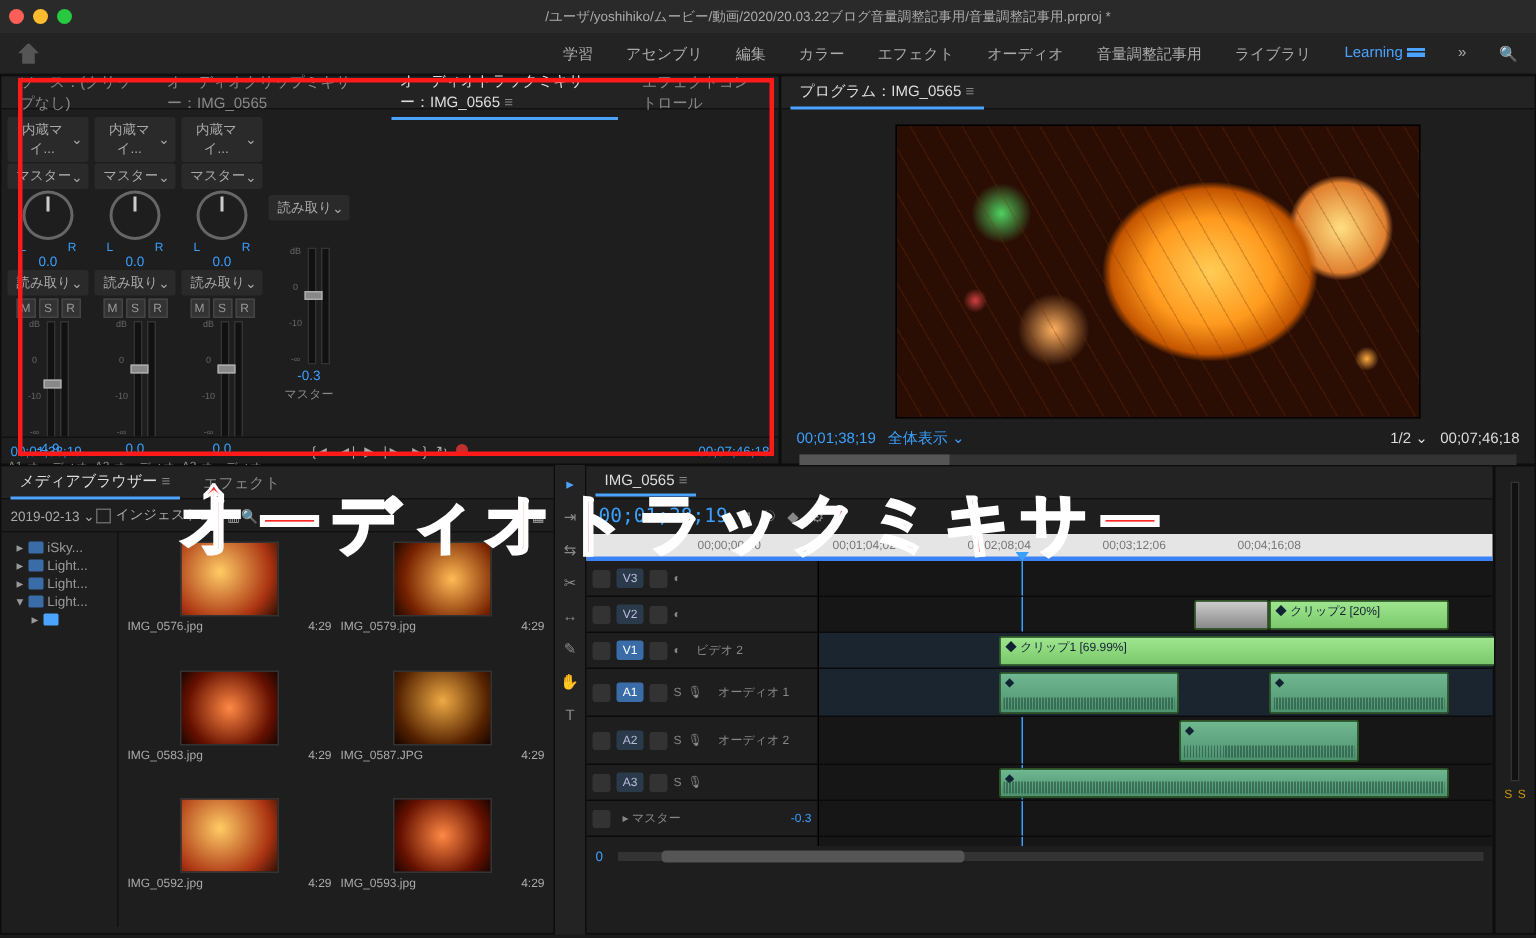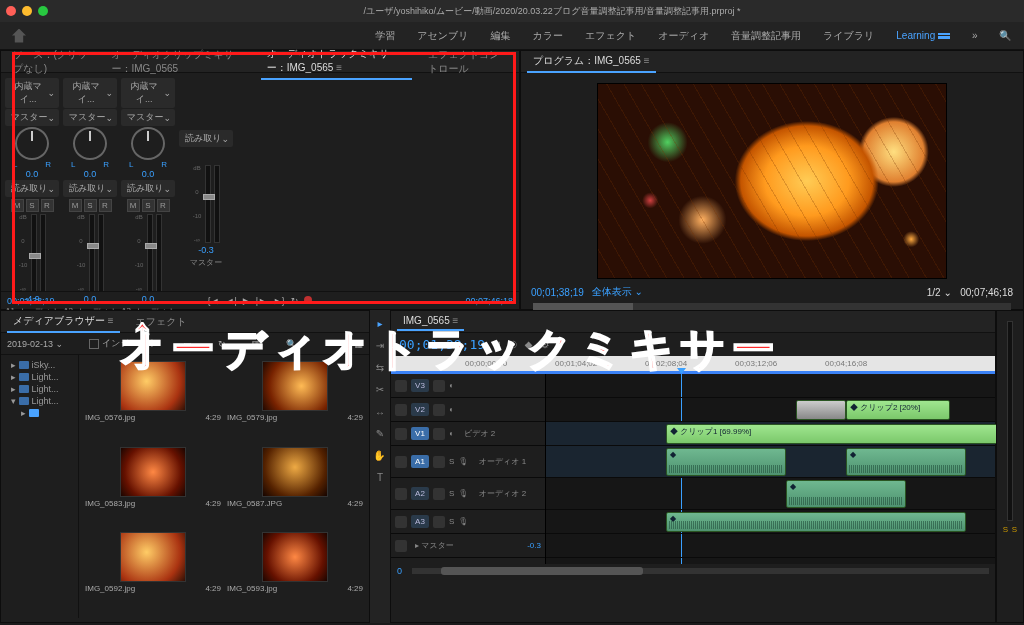--- a/index.html
+++ b/index.html
@@ -55,21 +55,21 @@
   .prog-img:after{content:"";position:absolute;inset:0;background:
      radial-gradient(circle 8px at 15% 60%,#d04040,transparent),
      radial-gradient(circle 8px at 90% 80%,#ffaa40,transparent),
      repeating-linear-gradient(60deg,transparent 0 14px,rgba(120,50,0,.25) 14px 15px);}
   .prog-bar{display:flex;align-items:center;gap:8px;padding:2px 10px;color:#3aa0ff;font-size:10px;}
   .prog-bar .r{margin-left:auto;color:#ddd;}
   .prog-seek{height:10px;margin:2px 12px;background:#333;position:relative;}
   .prog-seek .fill{position:absolute;left:0;top:0;bottom:0;width:21%;background:#555;}
   .prog-ctrl{display:flex;justify-content:center;gap:12px;padding:6px 0;color:#aaa;}
   
-  .mb-top{display:flex;align-items:center;gap:26px;padding:4px 6px;font-size:9px;color:#aaa;border-bottom:1px solid #111;}
+  .mb-top{display:flex;align-items:center;gap:1px;padding:4px 6px;font-size:9px;color:#aaa;border-bottom:1px solid #111;}
   .mb-body{display:flex;height:calc(100% - 48px);}
   .tree{width:78px;border-right:1px solid #111;padding:4px;font-size:9px;color:#999;}
   .tree-item{padding:1px 0 1px 6px;display:flex;align-items:center;gap:3px;}
   .fld{width:10px;height:8px;background:#3a6da8;border-radius:1px;}
   .fld.o{background:#4aa3ff;}
   .grid{flex:1;overflow:hidden;padding:6px;display:grid;grid-template-columns:repeat(2,1fr);gap:6px;}
   .thumb-c{font-size:8px;color:#aaa;}
   .thumb-i{width:66px;height:50px;margin:0 auto 2px;border:1px solid #333;}
   .t1{background:radial-gradient(circle at 40% 40%,#ffcc66,#aa3311 70%,#301005);}
   .t2{background:radial-gradient(circle at 60% 50%,#ffbb55,#772200 70%,#200800);}
@@ -494,21 +494,21 @@
 
         <div class="lane" style="top:0;height:24px;"></div>
         <div class="lane" style="top:24px;height:24px;"></div>
         <div class="lane" style="top:48px;height:24px;background:#1a2530;"></div>
         <div class="lane" style="top:72px;height:32px;background:#1a2530;"></div>
         <div class="lane" style="top:104px;height:32px;"></div>
         <div class="lane" style="top:136px;height:24px;"></div>
         <div class="lane" style="top:160px;height:24px;"></div>
 
         <div class="clip bw" style="top:26px;left:250px;width:50px;height:20px;"></div>
-        <div class="clip v" style="top:26px;left:300px;width:104px;">◆ <span>クリップ2 [20%]</span></div>
+        <div class="clip v" style="top:26px;left:300px;width:120px;">◆ <span>クリップ2 [20%]</span></div>
         <div class="clip v" style="top:50px;left:120px;width:352px;">◆ <span>クリップ1 [69.99%]</span></div>
         <div class="clip a" style="top:74px;left:120px;width:120px;height:28px;">◆<div class="wave"></div></div>
         <div class="clip a" style="top:74px;left:300px;width:120px;height:28px;">◆<div class="wave"></div></div>
         <div class="clip a" style="top:106px;left:240px;width:120px;height:28px;">◆<div class="wave"></div></div>
         <div class="clip a" style="top:138px;left:120px;width:300px;height:20px;">◆<div class="wave"></div></div>
       </div>
     </div>
     <div class="tl-foot">
       <span>0</span>
       <div class="zoom">

